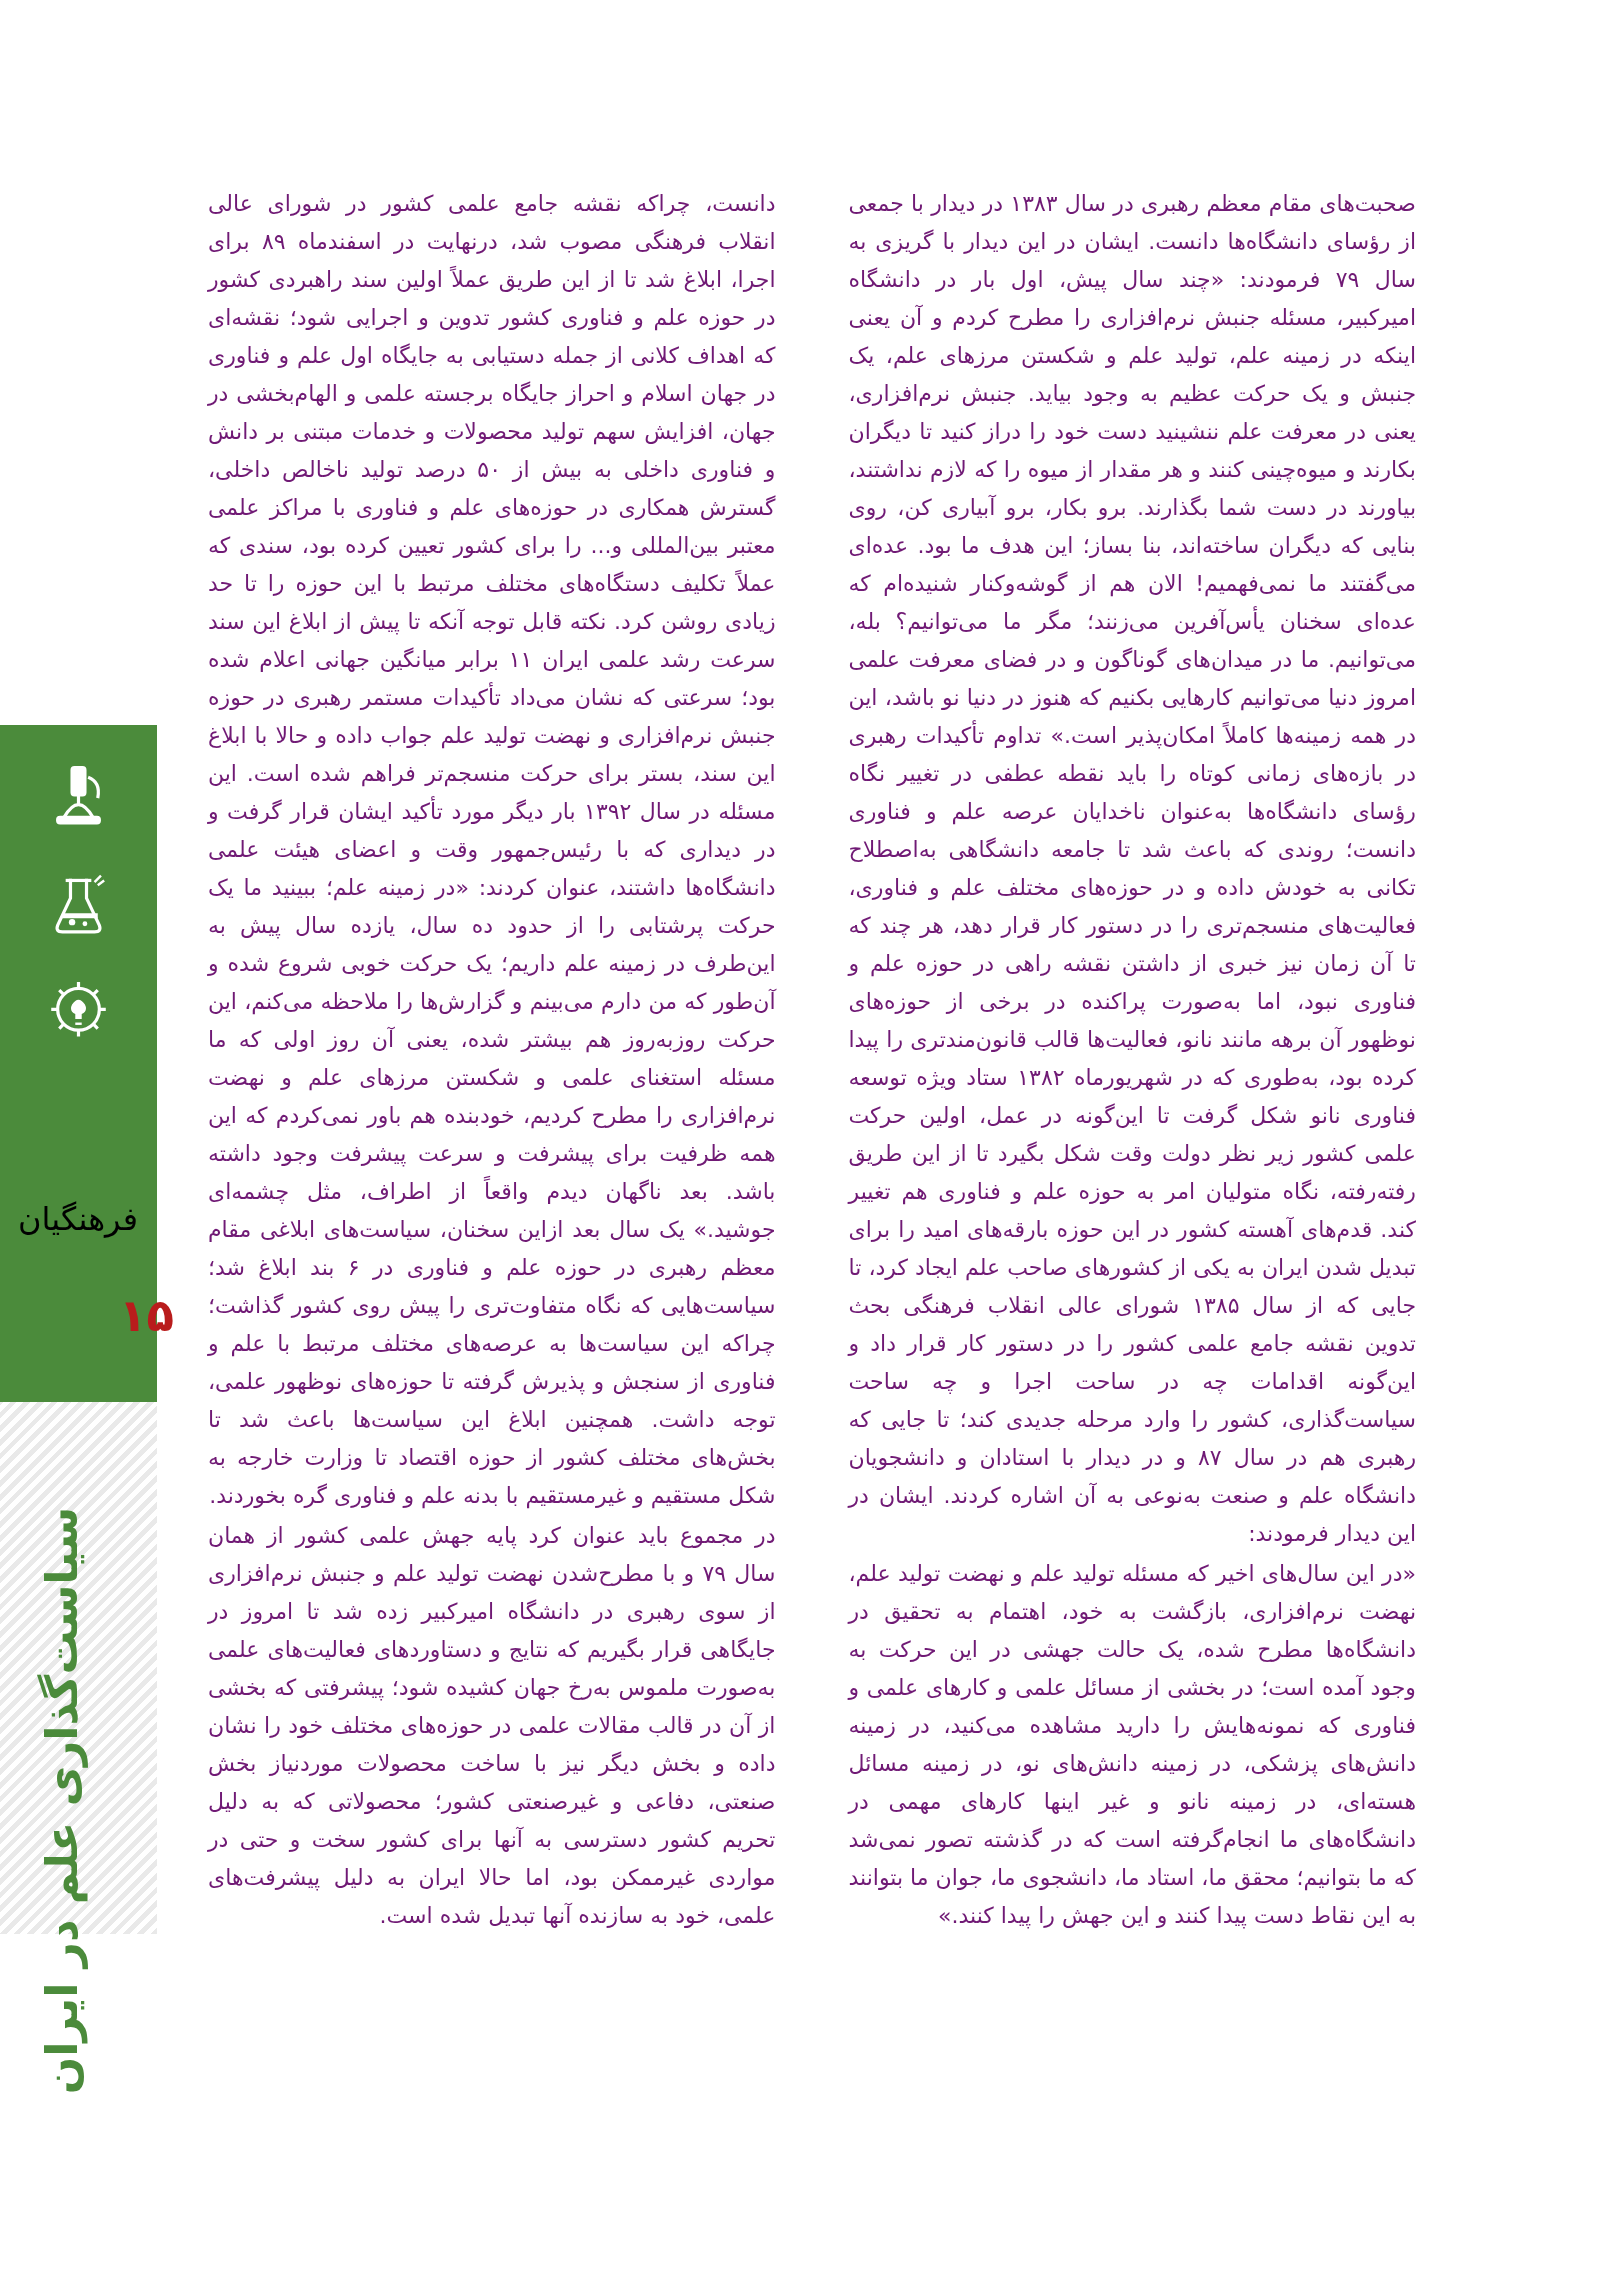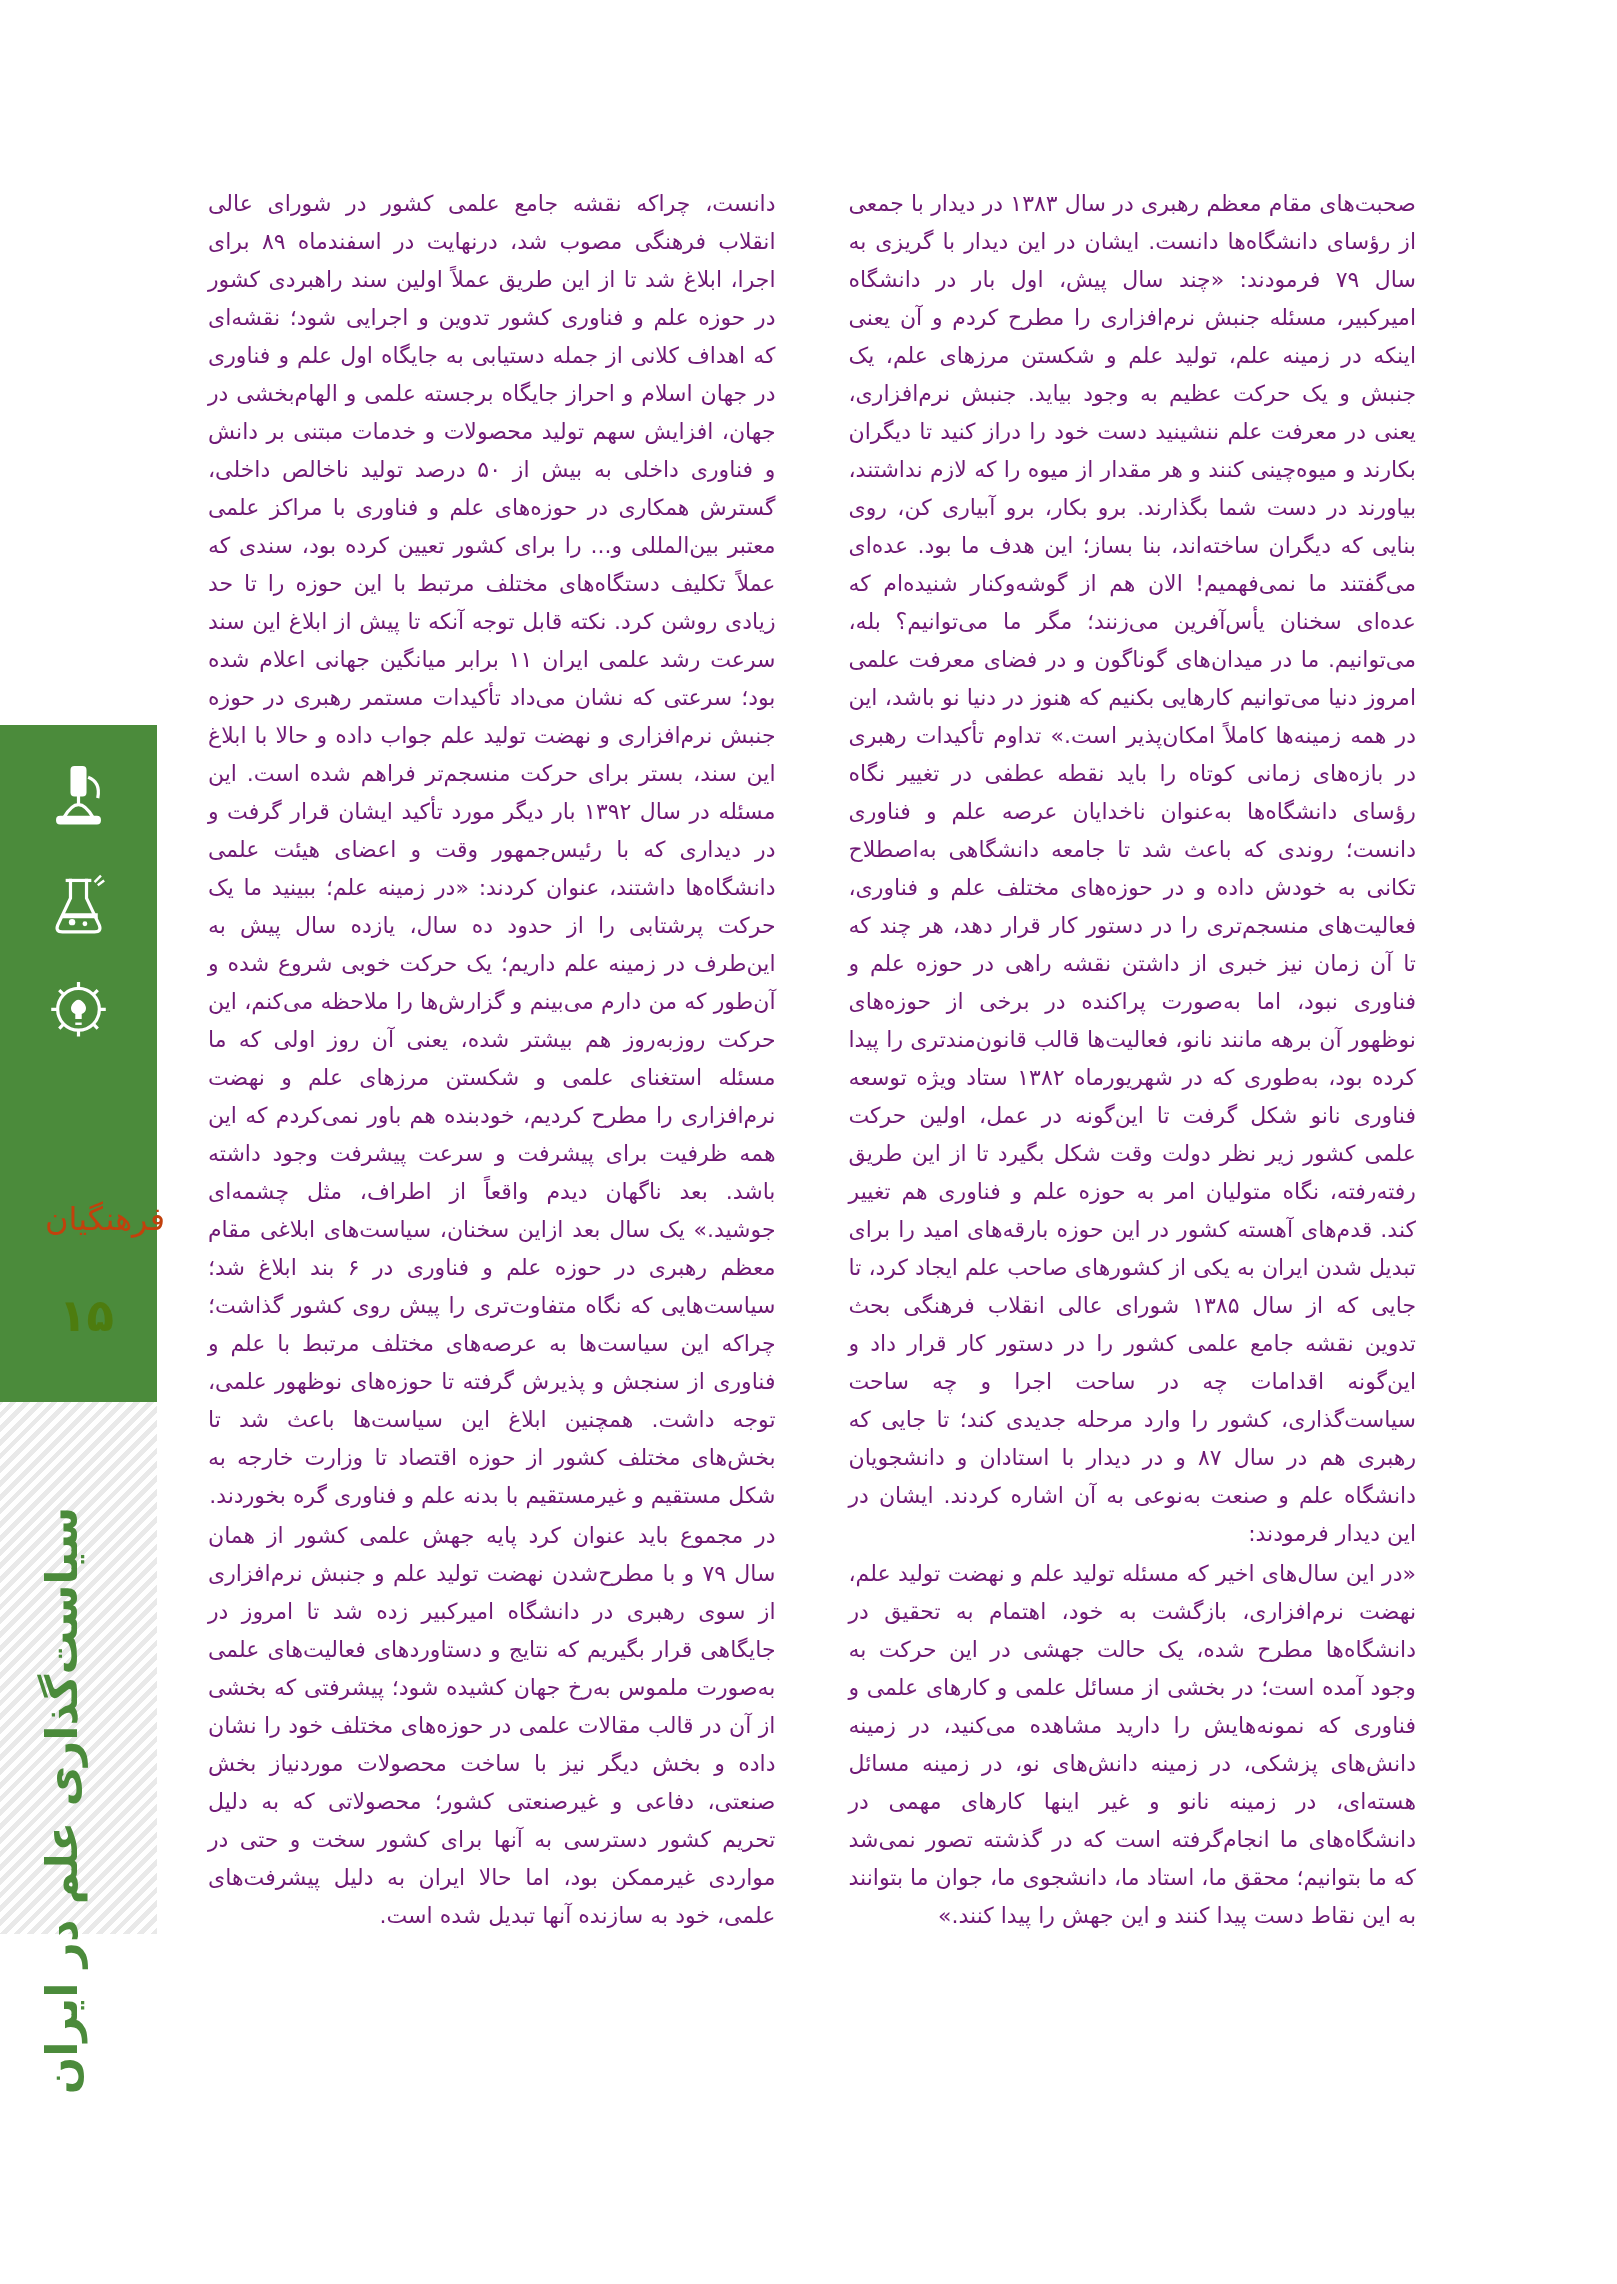--- a/index.html
+++ b/index.html
@@ -60,37 +60,36 @@
   .sb-icon {
     width: 84px;
     height: 84px;
     display: flex;
     align-items: center;
     justify-content: center;
   }
   .sb-icon svg { display: block; }
   .brand-mark {
     position: absolute;
-    left: 8px;
+    left: 0;
     top: 475px;
     width: 158px;
-    text-align: right;
-    color: #c2410c;
+    text-align: center;
+    color: #000000;
     font-size: 32px;
     letter-spacing: 0.8px;
     line-height: 1.2;
     font-family: "DejaVu Sans", sans-serif;
   }
   .page-number {
     position: absolute;
     left: 0;
     top: 564px;
     width: 175px;
-    text-align: center;
-    color: #4d7c0f;
+    color: #b91c1c;
     font-size: 45px;
     font-weight: bold;
   }
   .section-title {
     position: absolute;
     left: 37px;
     top: 1507px;
     width: 89px;
     color: #4b8b3b;
     font-size: 44px;

